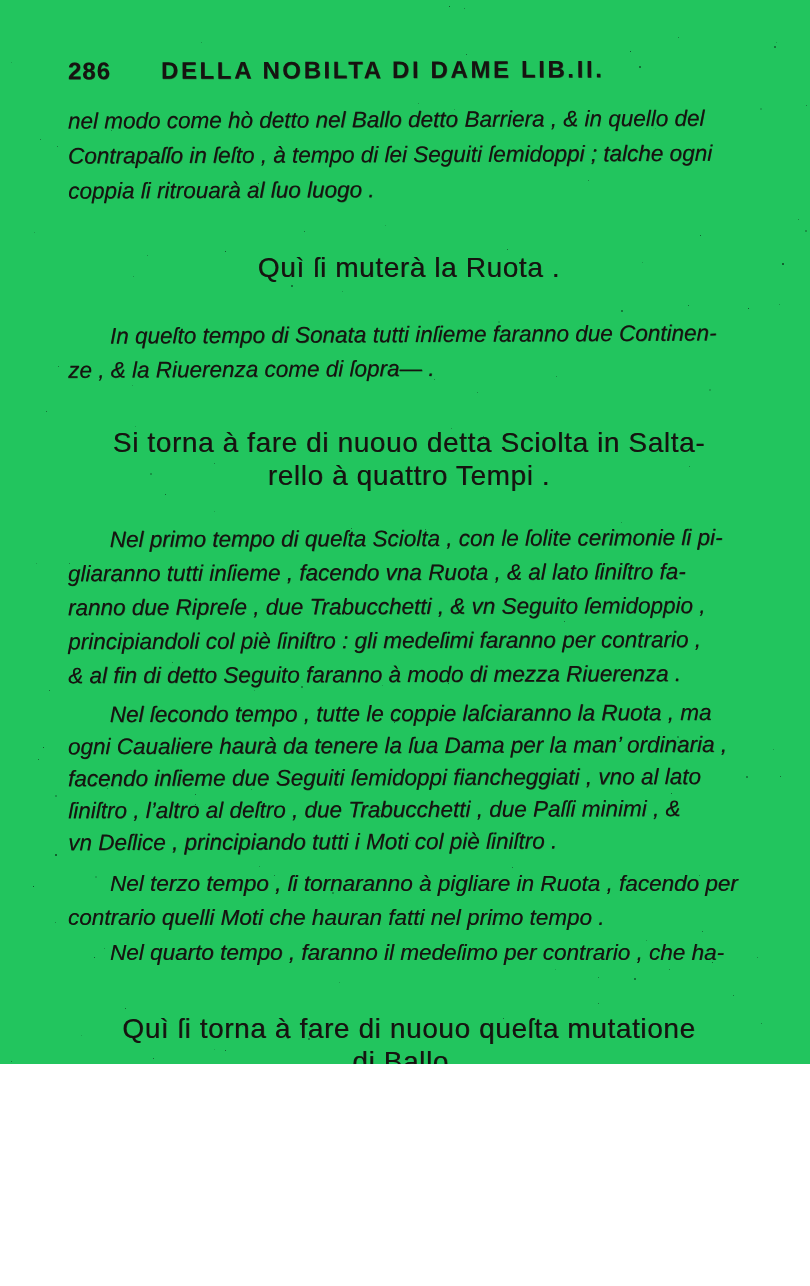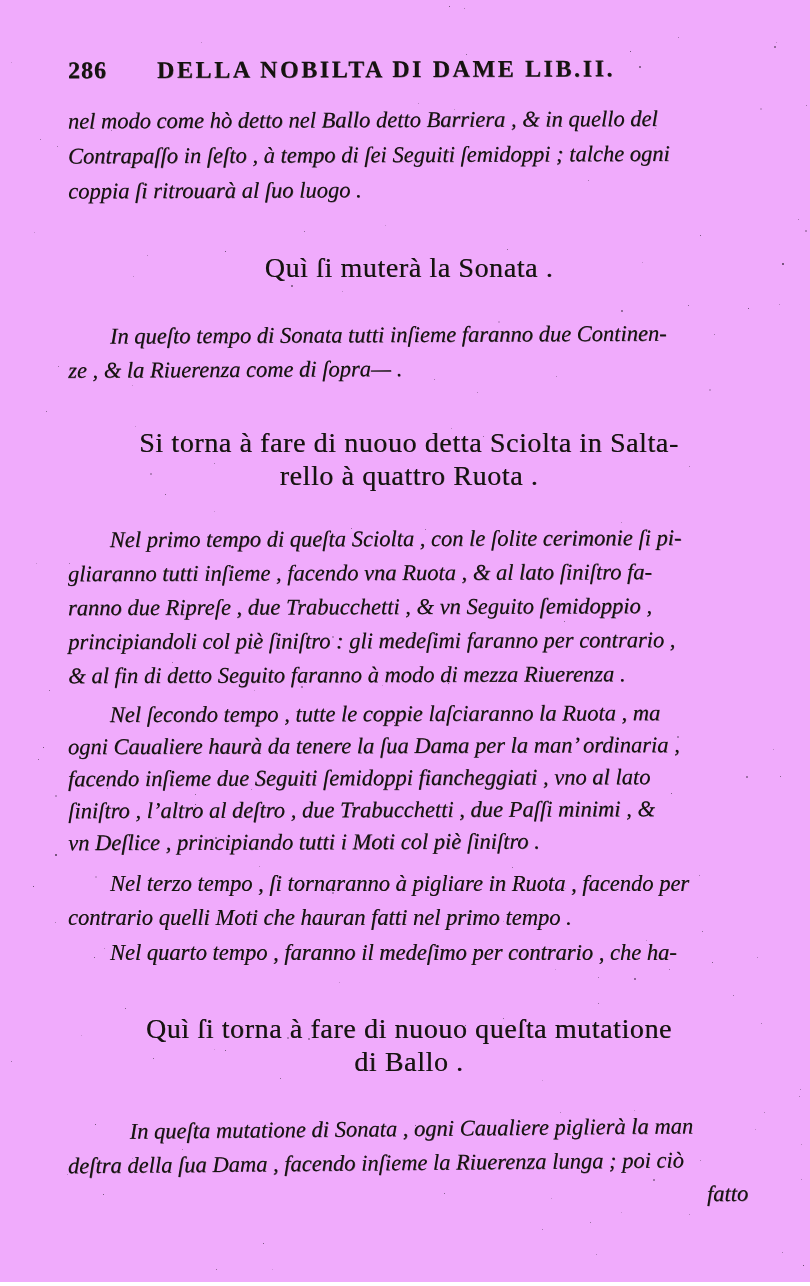--- a/index.html
+++ b/index.html
@@ -1,23 +1,23 @@
 <!DOCTYPE html>
 <html><head>
 <meta charset="utf-8">
 <style>
   html, body { margin: 0; padding: 0; background: #ffffff; }
   .page {
     position: relative;
     width: 810px;
-    height: 1282px;
-    background: #f0abfc;
+    height: 1064px;
+    background: #22c55e;
     overflow: hidden;
     color: #161310;
-    font-family: Liberation Serif, serif;
+    font-family: Liberation Sans, sans-serif;
   }
   .inner {
     position: relative;
     padding: 56px 60px 0 68px;
   }
   
   .running-head {
     display: flex;
     align-items: baseline;
     height: 34px;
@@ -91,31 +91,31 @@
       <span class="head-title">DELLA NOBILTA DI DAME LIB.II.</span>
     </header>
 
     <div class="para p1">
       <div class="line">nel modo come hò detto nel Ballo detto Barriera , &amp; in quello del</div>
       <div class="line">Contrapaſſo in ſeſto , à tempo di ſei Seguiti ſemidoppi ; talche ogni</div>
       <div class="line">coppia ſi ritrouarà al ſuo luogo .</div>
     </div>
 
     <div class="heading h1">
-      <div class="line">Quì ſi muterà la Sonata .</div>
+      <div class="line">Quì ſi muterà la Ruota .</div>
     </div>
 
     <div class="para p2">
       <div class="line indent">In queſto tempo di Sonata tutti inſieme faranno due Continen-</div>
       <div class="line">ze , &amp; la Riuerenza come di ſopra— .</div>
     </div>
 
     <div class="heading h2">
       <div class="line">Si torna à fare di nuouo detta Sciolta in Salta-</div>
-      <div class="line">rello à quattro Ruota .</div>
+      <div class="line">rello à quattro Tempi .</div>
     </div>
 
     <div class="para p3">
       <div class="line indent">Nel primo tempo di queſta Sciolta , con le ſolite cerimonie ſi pi-</div>
       <div class="line">gliaranno tutti inſieme , facendo vna Ruota , &amp; al lato ſiniſtro fa-</div>
       <div class="line">ranno due Ripreſe , due Trabucchetti , &amp; vn Seguito ſemidoppio ,</div>
       <div class="line">principiandoli col piè ſiniſtro : gli medeſimi faranno per contrario ,</div>
       <div class="line">&amp; al fin di detto Seguito faranno à modo di mezza Riuerenza .</div>
     </div>
 

